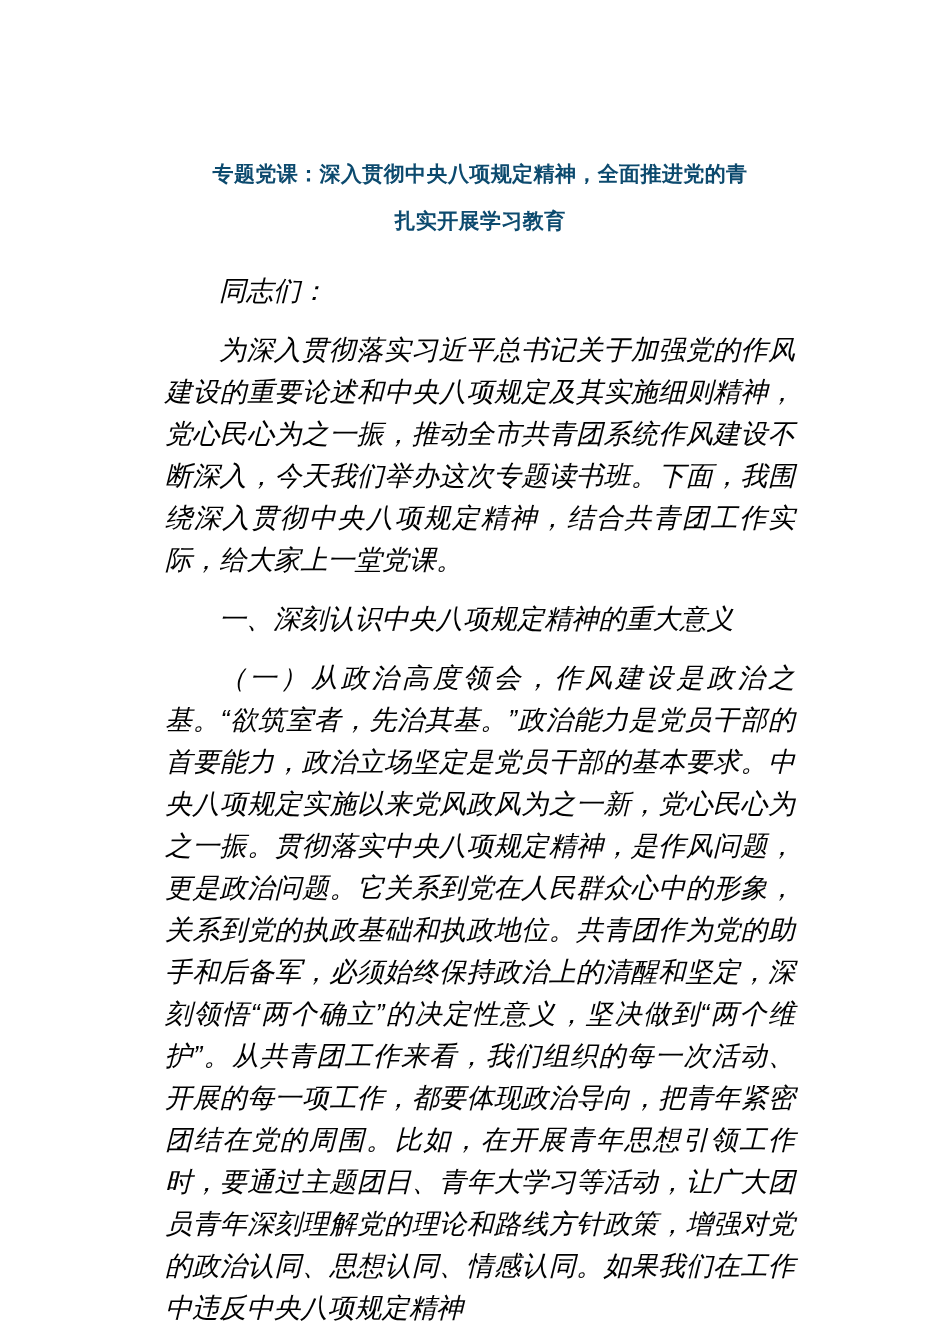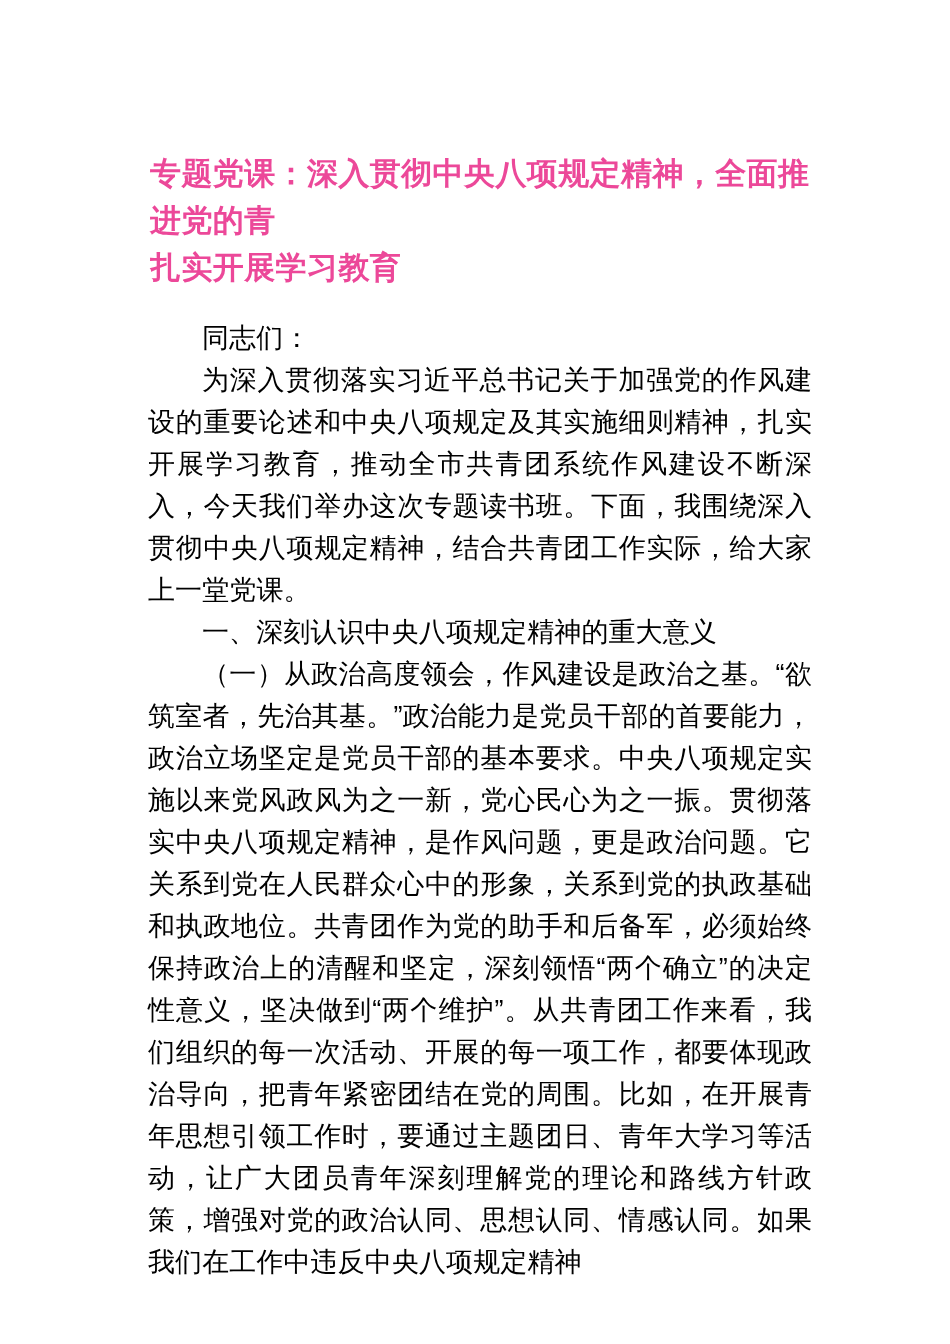--- a/index.html
+++ b/index.html
@@ -20,44 +20,46 @@
   .page {
     box-sizing: border-box;
     width: 950px;
     height: 1344px;
     padding: 150px 138px 0 148px;
     background: #ffffff;
   }
 
   
   .doc-title {
-    font-size: 31px;
+    font-size: 21px;
     line-height: 47px;
     font-weight: 600;
+    text-align: center;
     letter-spacing: 0.4px;
     margin: 0 0 0 0;
     padding: 0 2px;
-    color: #ec4899;
+    color: #0c4a6e;
   }
 
   
   .body-block {
     margin-top: 26px;
   }
 
   p.para {
     font-size: 27px;
     line-height: 42px;
-    margin: 0;
+    margin: 17px;
     padding: 0;
     text-align: justify;
     text-justify: inter-ideograph;
     text-align-last: left;
     letter-spacing: 0.1px;
     color: #000;
+    font-style: italic;
   }
 
   p.indent {
     text-indent: 2em;
   }
 
   
   p.salutation {
     text-align: left;
     text-align-last: left;
@@ -76,21 +78,21 @@
 
   <h1 class="doc-title">
     <span>专题党课：深入贯彻中央八项规定精神，全面推进党的青</span><br>
     <span>扎实开展学习教育</span>
   </h1>
 
   <div class="body-block">
 
     <p class="para indent salutation">同志们：</p>
 
-    <p class="para indent">为深入贯彻落实习近平总书记关于加强党的作风建设的重要论述和中央八项规定及其实施细则精神，扎实开展学习教育，推动全市共青团系统作风建设不断深入，今天我们举办这次专题读书班。下面，我围绕深入贯彻中央八项规定精神，结合共青团工作实际，给大家上一堂党课。</p>
+    <p class="para indent">为深入贯彻落实习近平总书记关于加强党的作风建设的重要论述和中央八项规定及其实施细则精神，党心民心为之一振，推动全市共青团系统作风建设不断深入，今天我们举办这次专题读书班。下面，我围绕深入贯彻中央八项规定精神，结合共青团工作实际，给大家上一堂党课。</p>
 
     <p class="para indent heading">一、深刻认识中央八项规定精神的重大意义</p>
 
     <p class="para indent">（一）从政治高度领会，作风建设是政治之基。“欲筑室者，先治其基。”政治能力是党员干部的首要能力，政治立场坚定是党员干部的基本要求。中央八项规定实施以来党风政风为之一新，党心民心为之一振。贯彻落实中央八项规定精神，是作风问题，更是政治问题。它关系到党在人民群众心中的形象，关系到党的执政基础和执政地位。共青团作为党的助手和后备军，必须始终保持政治上的清醒和坚定，深刻领悟“两个确立”的决定性意义，坚决做到“两个维护”。从共青团工作来看，我们组织的每一次活动、开展的每一项工作，都要体现政治导向，把青年紧密团结在党的周围。比如，在开展青年思想引领工作时，要通过主题团日、青年大学习等活动，让广大团员青年深刻理解党的理论和路线方针政策，增强对党的政治认同、思想认同、情感认同。如果我们在工作中违反中央八项规定精神</p>
 
   </div>
 
 </div>
 
 </body></html>

